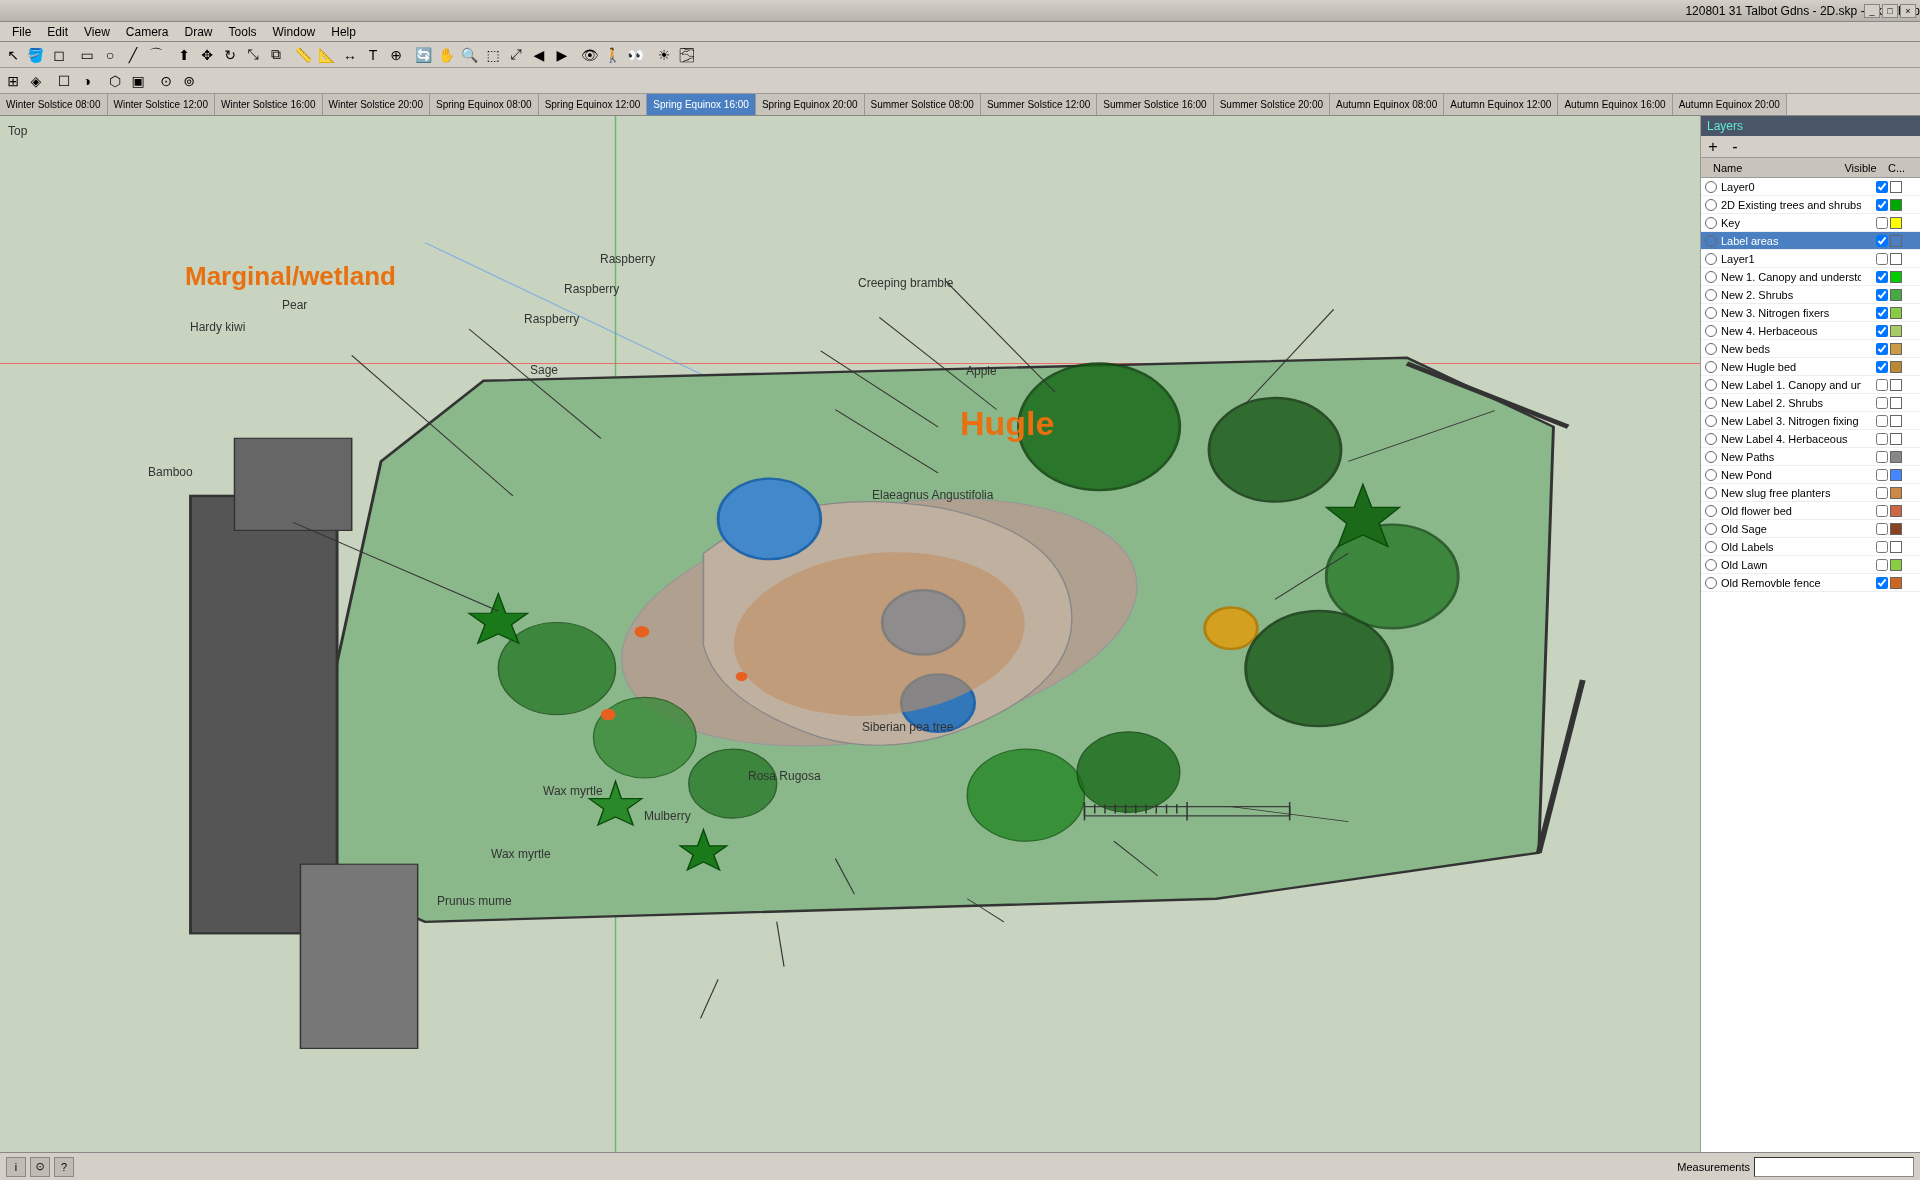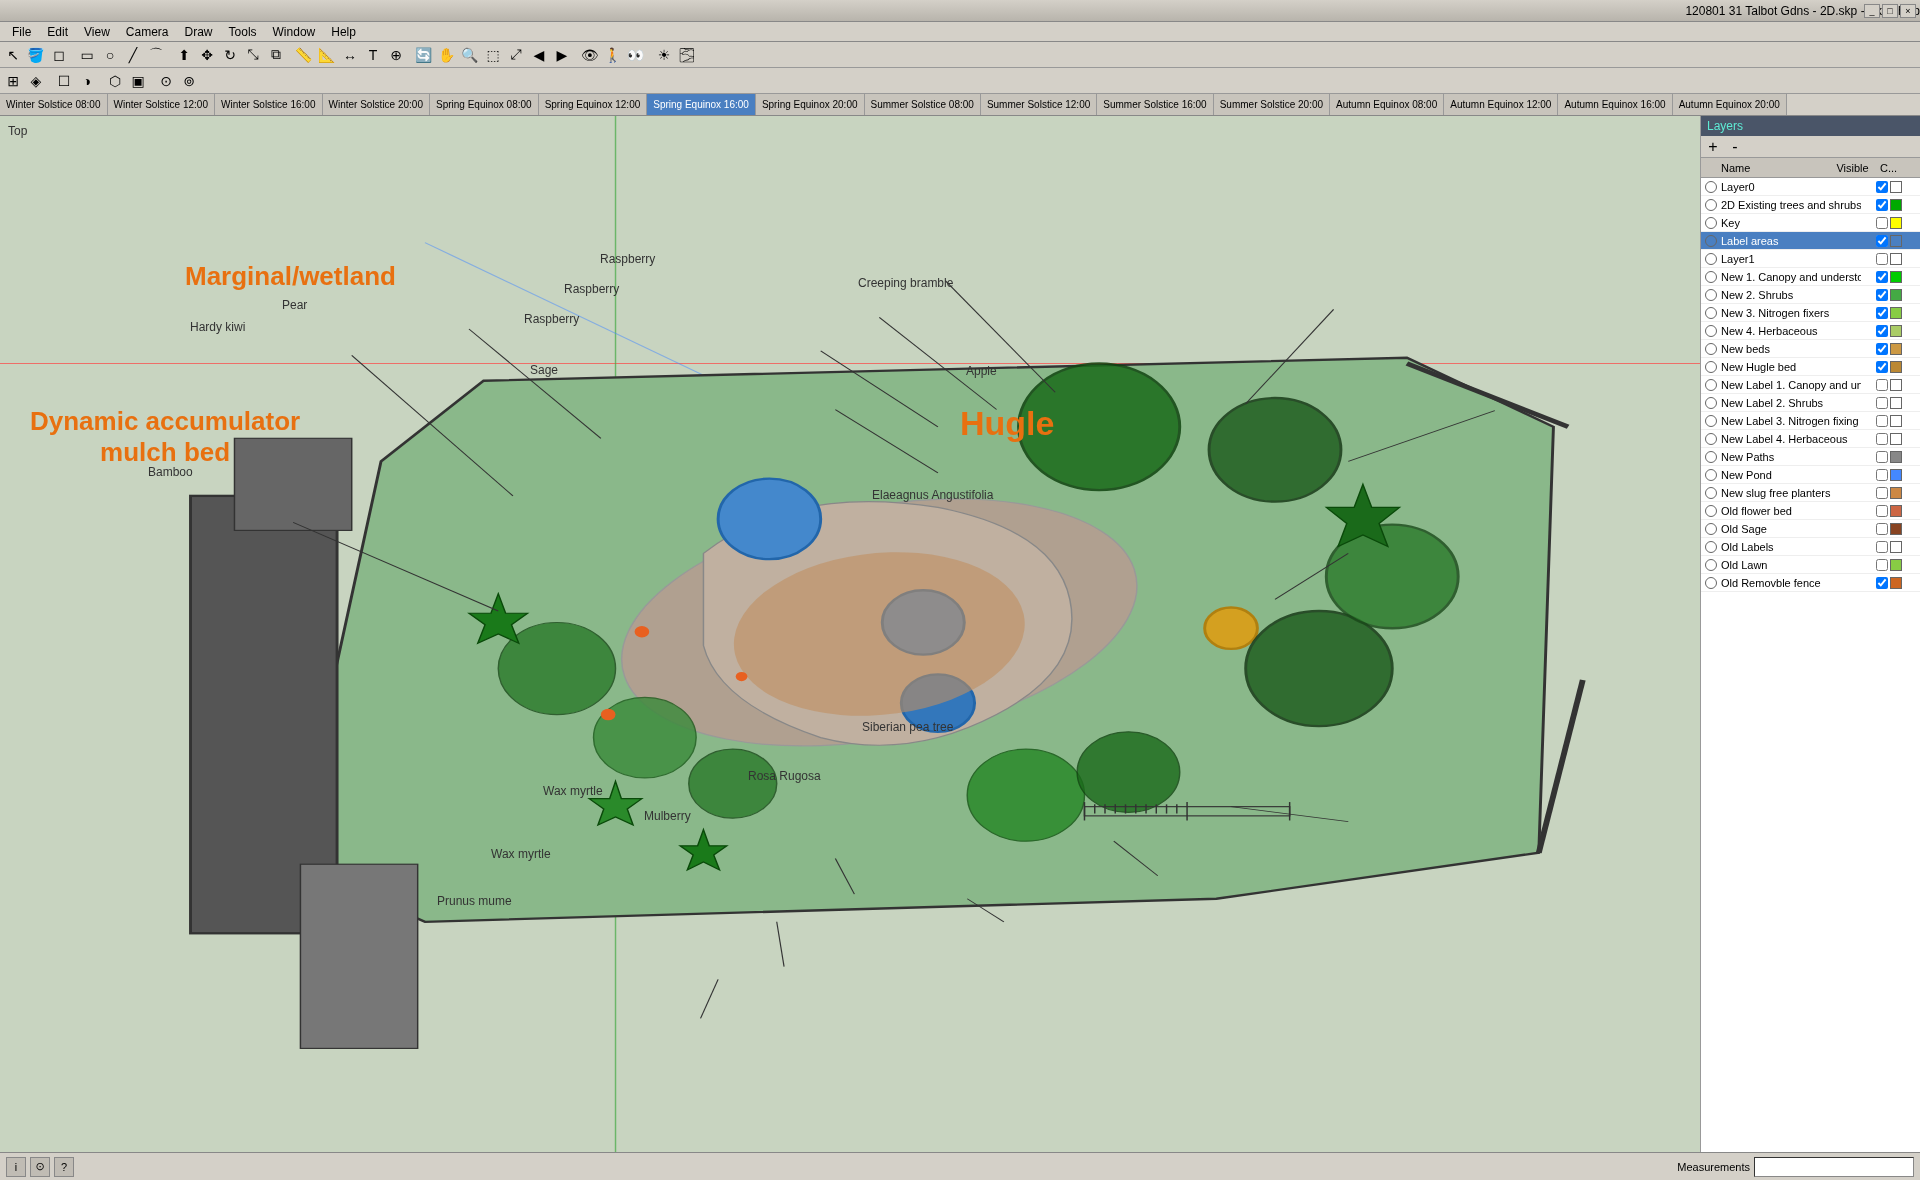--- a/index.html
+++ b/index.html
@@ -82,21 +82,21 @@
     #layers-header {
       height: 20px; background: #4a5568; color: #5eead4;
       display: flex; align-items: center; padding: 4px 6px; font-size: 12px;
     }
     #layers-toolbar {
       height: 22px; background: #d4d0c8; display: flex; align-items: center; padding: 2px;
       border-bottom: 1px solid #999; gap: 2px;
     }
     #layers-cols {
       height: 20px; background: #c8c4bc; display: flex; align-items: center;
-      border-bottom: 1px solid #999; padding: 0 20px; font-size: 11px;
+      border-bottom: 1px solid #999; padding: 0 12px; font-size: 11px;
     }
     .layers-col-name { flex: 1; }
     .layers-col-vis { width: 55px; text-align: center; }
     .layers-col-c { width: 20px; }
     #layers-list { flex: 1; overflow-y: auto; background: white; }
     .layer-item {
       height: 18px; display: flex; align-items: center; padding: 4px 4px;
       border-bottom: 1px solid #eee; cursor: pointer; font-size: 11px;
     }
     .layer-item.active { background: #4a7fc1; color: white; }
@@ -317,21 +317,20 @@
       <line x1="583" y1="676" x2="570" y2="645" stroke="#333" stroke-width="0.8"></line>
       <line x1="535" y1="739" x2="530" y2="700" stroke="#333" stroke-width="0.8"></line>
       <line x1="478" y1="784" x2="490" y2="750" stroke="#333" stroke-width="0.8"></line>
 
       <circle cx="438" cy="448" r="5" fill="#e86020"></circle>
       <circle cx="415" cy="520" r="5" fill="#e86020"></circle>
       <circle cx="506" cy="487" r="4" fill="#e86020"></circle>
     </svg>
 
     <div style="position:absolute;top:145px;left:185px;font-size:26px;font-weight:bold;color:#e87010;pointer-events:none;">Marginal/wetland</div>
-    <div style="position:absolute;top:290px;left:30px;font-size:26px;font-weight:bold;color:#e87010;pointer-events:none;line-height:1.2;">Dynamic accumulator<br>mulch bed</div>
     <div style="position:absolute;top:288px;left:960px;font-size:34px;font-weight:bold;color:#e87010;pointer-events:none;">Hugle</div>
 
     <div style="position:absolute;top:136px;left:600px;font-size:12px;color:#333;pointer-events:none;">Raspberry</div>
     <div style="position:absolute;top:166px;left:564px;font-size:12px;color:#333;pointer-events:none;">Raspberry</div>
     <div style="position:absolute;top:196px;left:524px;font-size:12px;color:#333;pointer-events:none;">Raspberry</div>
     <div style="position:absolute;top:247px;left:530px;font-size:12px;color:#333;pointer-events:none;">Sage</div>
     <div style="position:absolute;top:160px;left:858px;font-size:12px;color:#333;pointer-events:none;">Creeping bramble</div>
     <div style="position:absolute;top:248px;left:966px;font-size:12px;color:#333;pointer-events:none;">Apple</div>
     <div style="position:absolute;top:182px;left:282px;font-size:12px;color:#333;pointer-events:none;">Pear</div>
     <div style="position:absolute;top:204px;left:190px;font-size:12px;color:#333;pointer-events:none;">Hardy kiwi</div>

